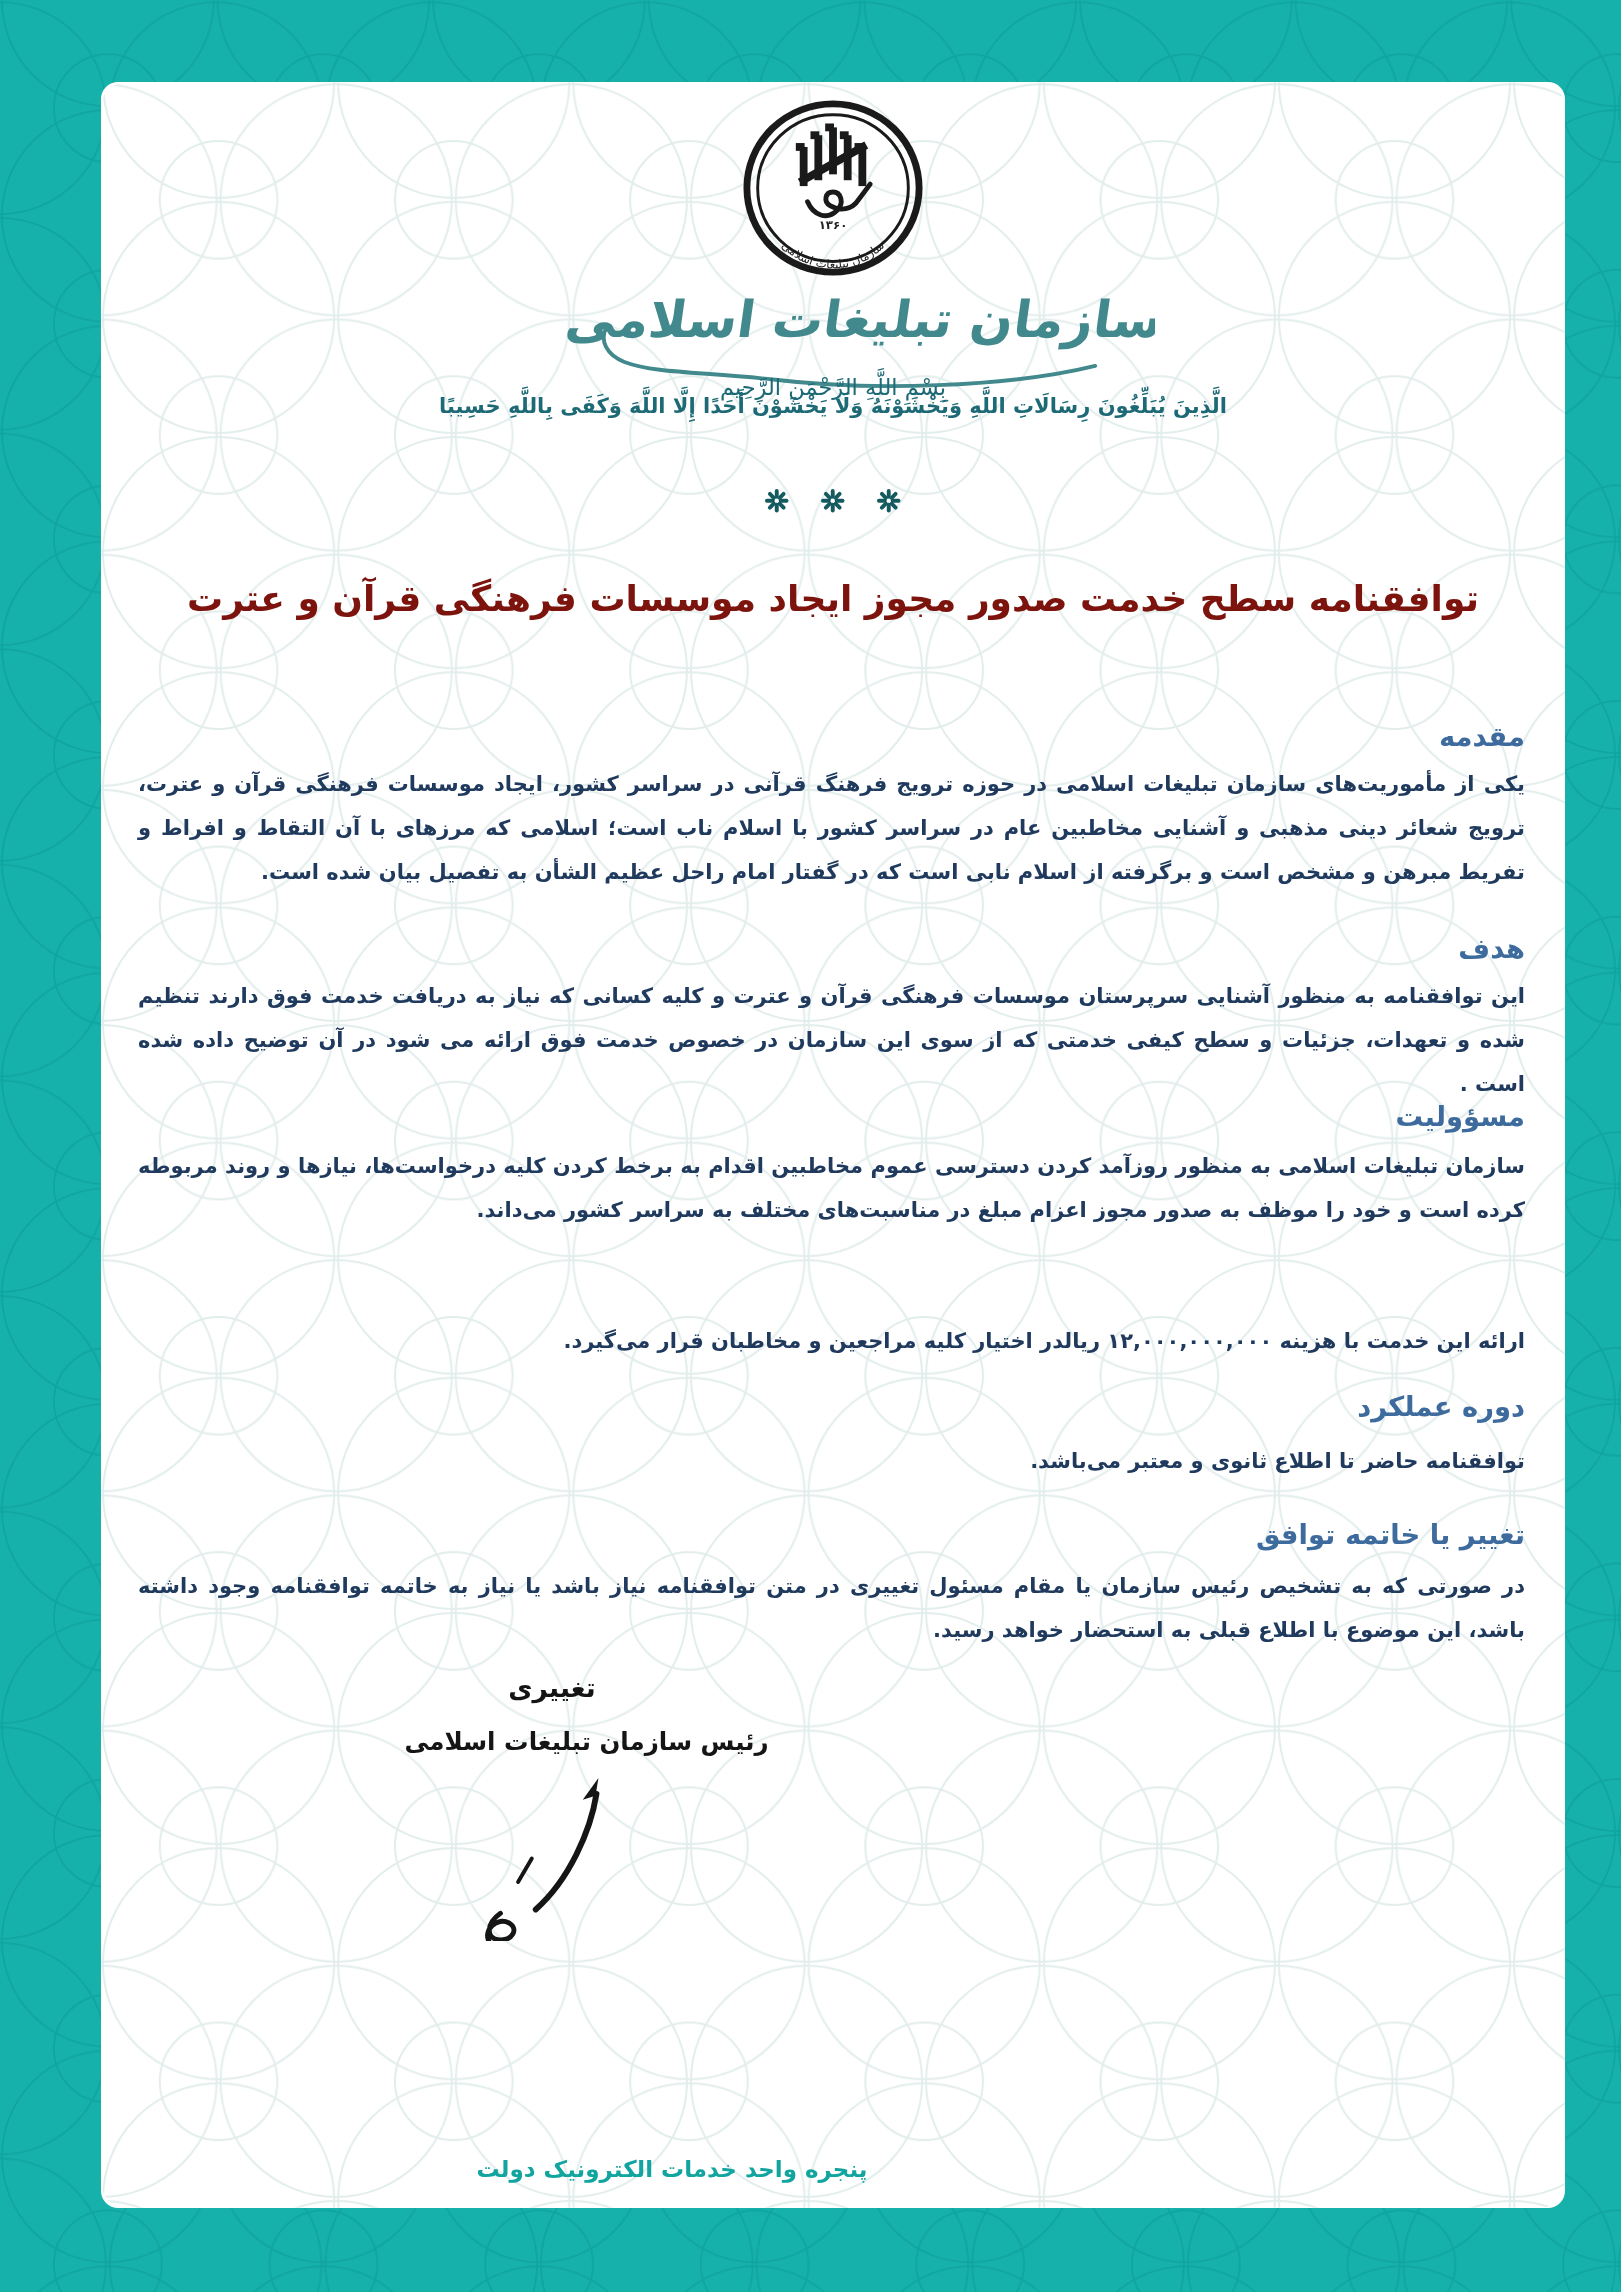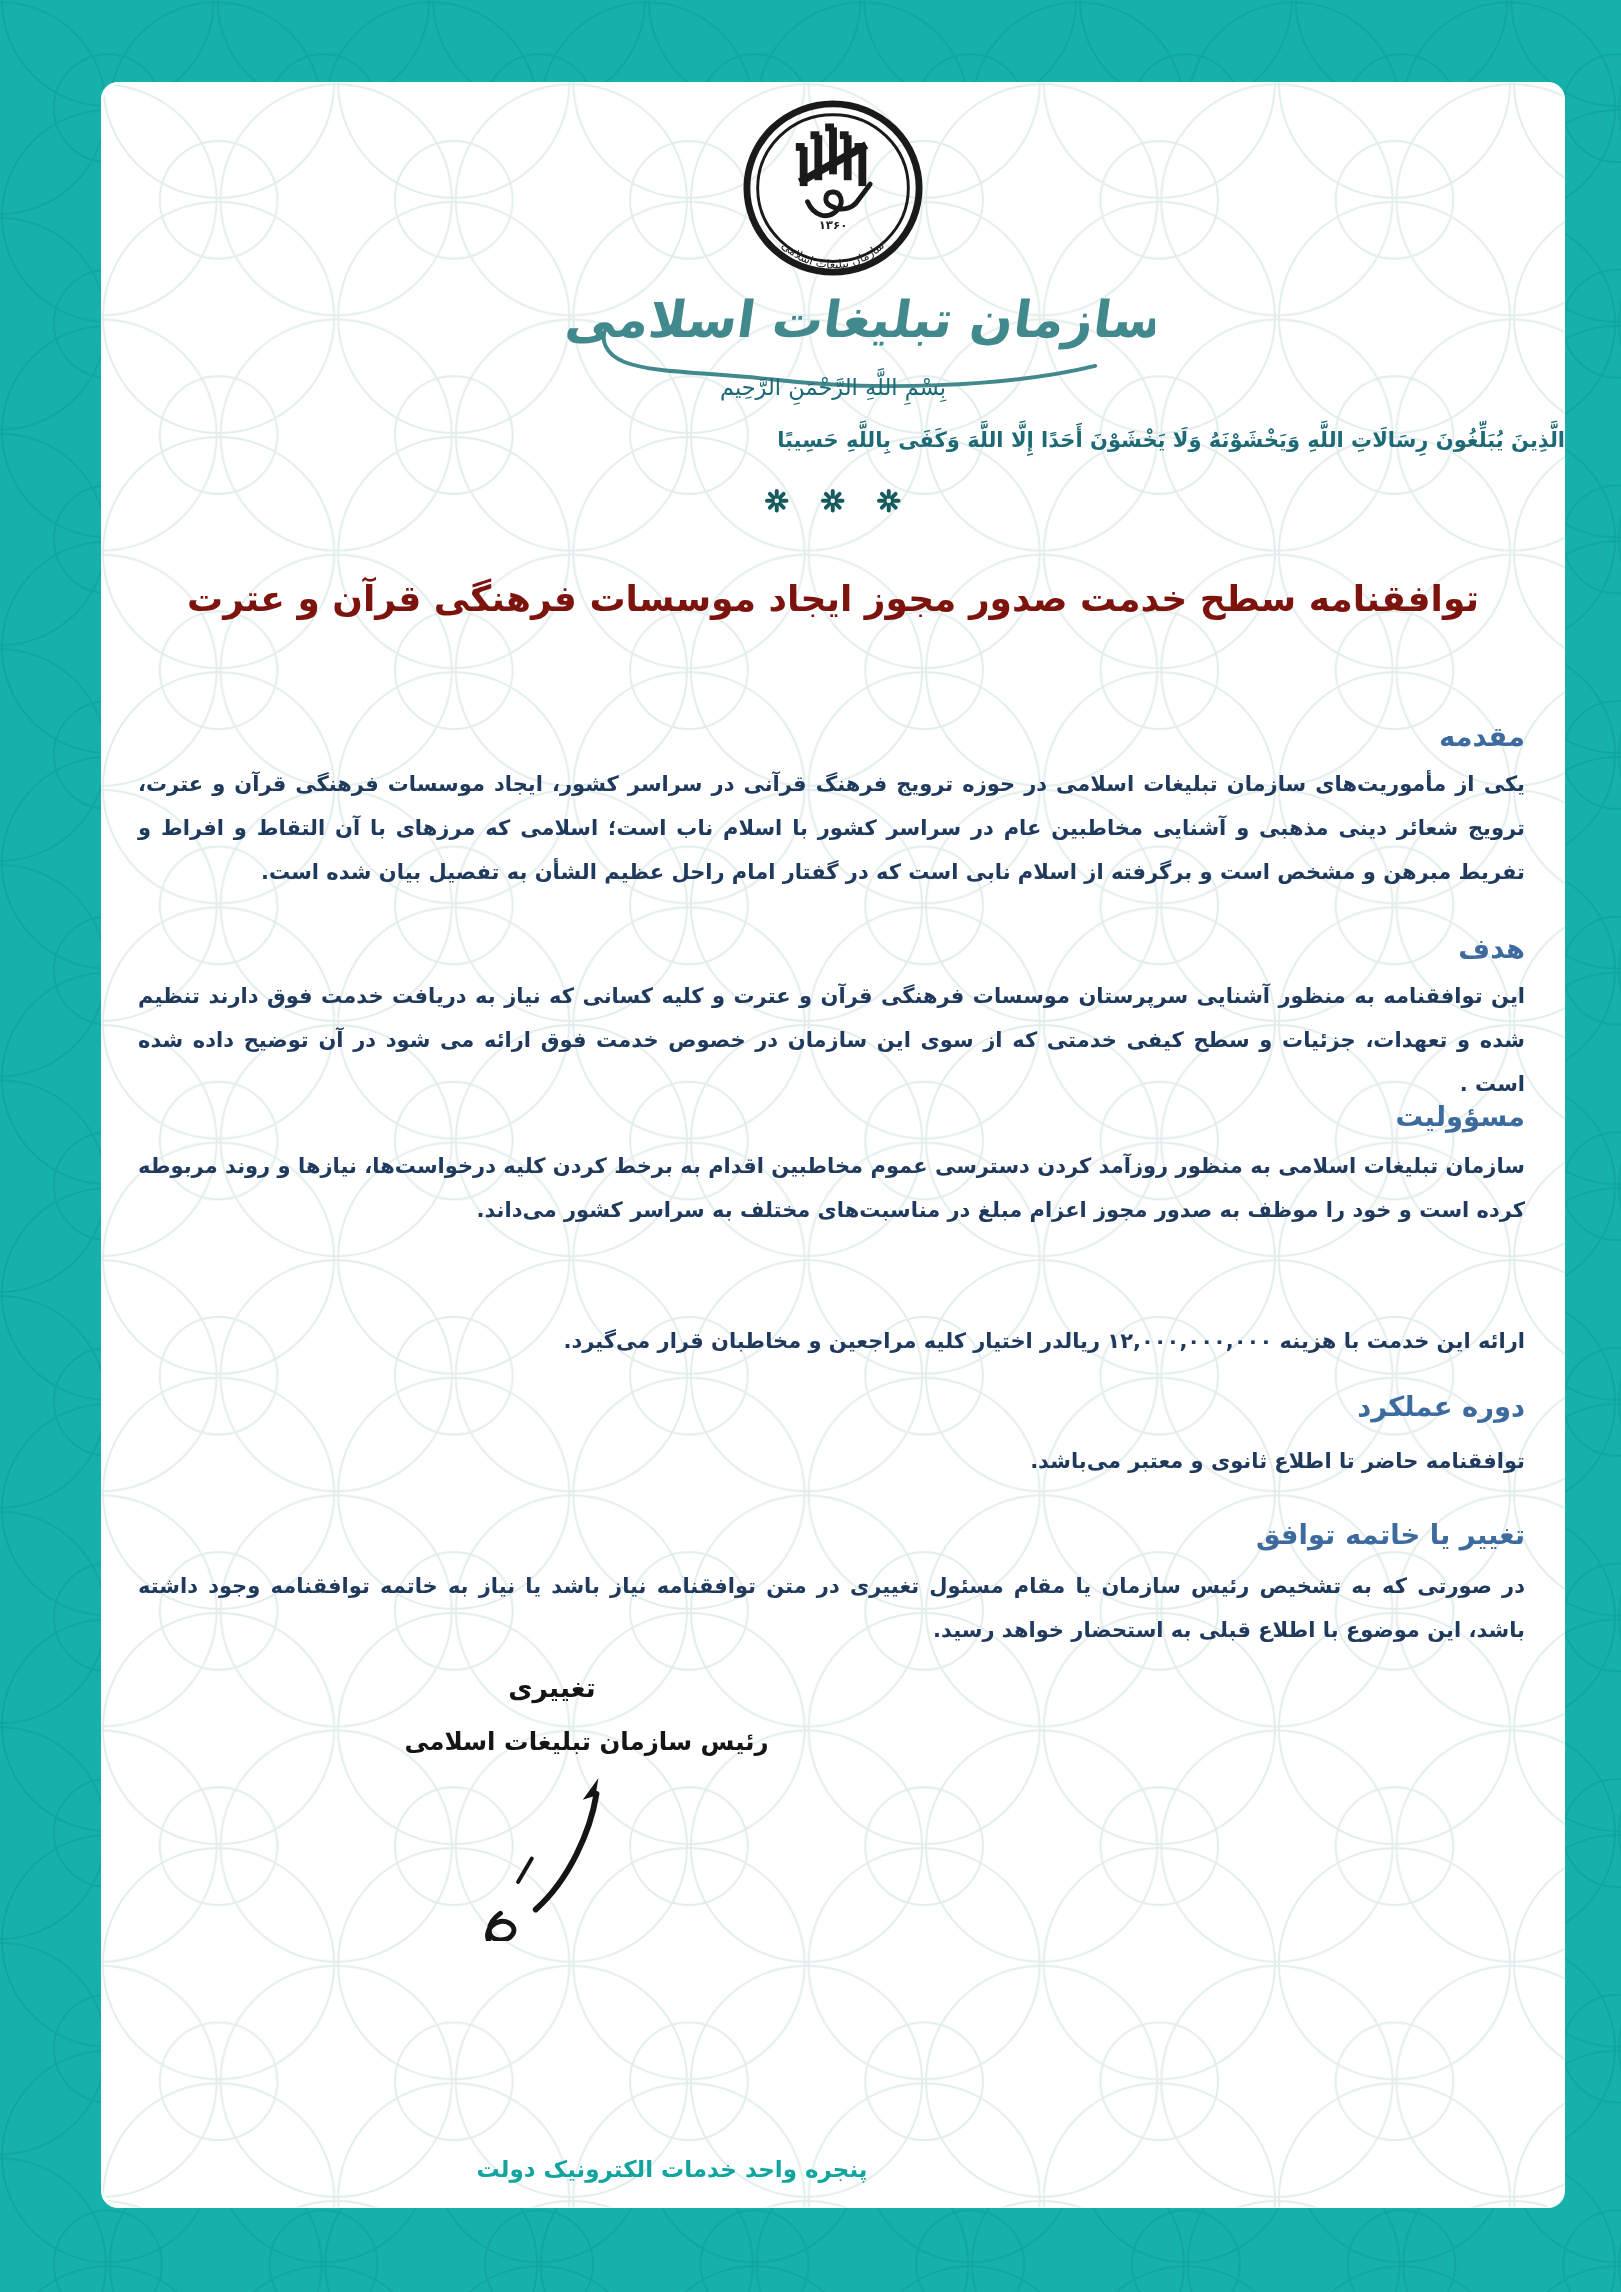--- a/index.html
+++ b/index.html
@@ -16,21 +16,21 @@
   .paper-pattern{position:absolute;left:0;top:0;width:1464px;height:2126px;border-radius:25.5px;}
   .content{position:absolute;left:0;top:0;width:1464px;height:2126px;direction:rtl;}
   .abs{position:absolute;}
   .logo-wrap{top:17.6px;left:634px;width:196px;height:181px;}
   .calligraphy-wrap{top:194px;left:446px;width:608px;height:127px;}
   .bismillah{
     top:292px;left:0;right:0;text-align:center;
     font-size:22.5px;font-weight:normal;color:#1d6a76;
   }
   .verse{
-    top:346px;left:0;right:0;text-align:right;
+    top:312px;left:0;right:0;text-align:center;
     font-size:21px;font-weight:bold;color:#1d6a76;
   }
   .ornament-row{top:406px;left:0;right:0;text-align:center;}
   .ornament-row svg{margin:0 12.7px;vertical-align:middle;}
   .doc-title{
     top:496px;left:0;right:0;text-align:center;
     font-size:36px;font-weight:bold;color:#7c130d;letter-spacing:-1px;
   }
   .section-heading{
     right:40px;left:37px;text-align:right;

